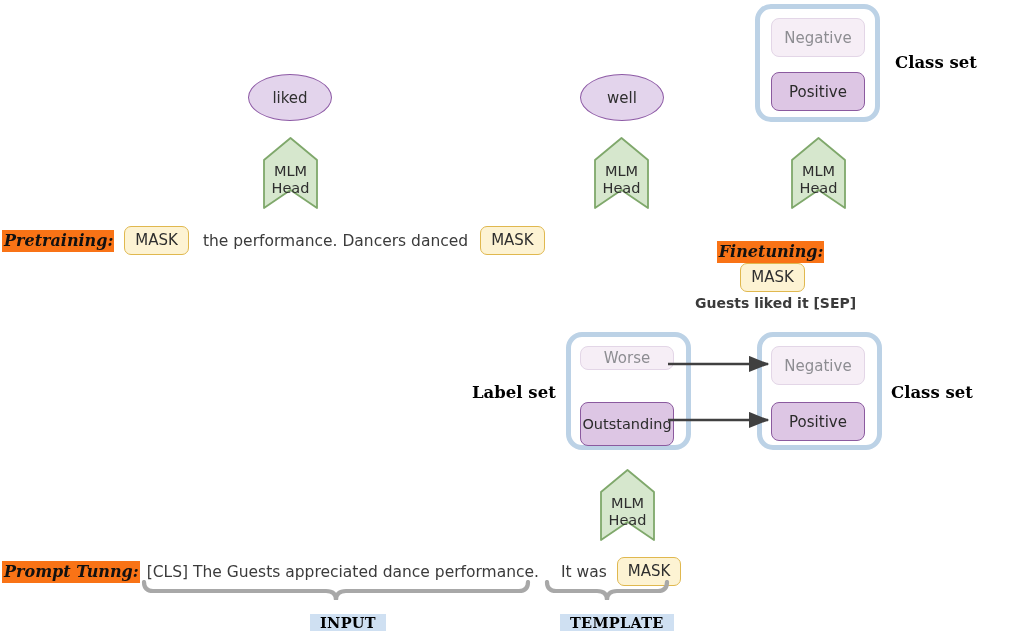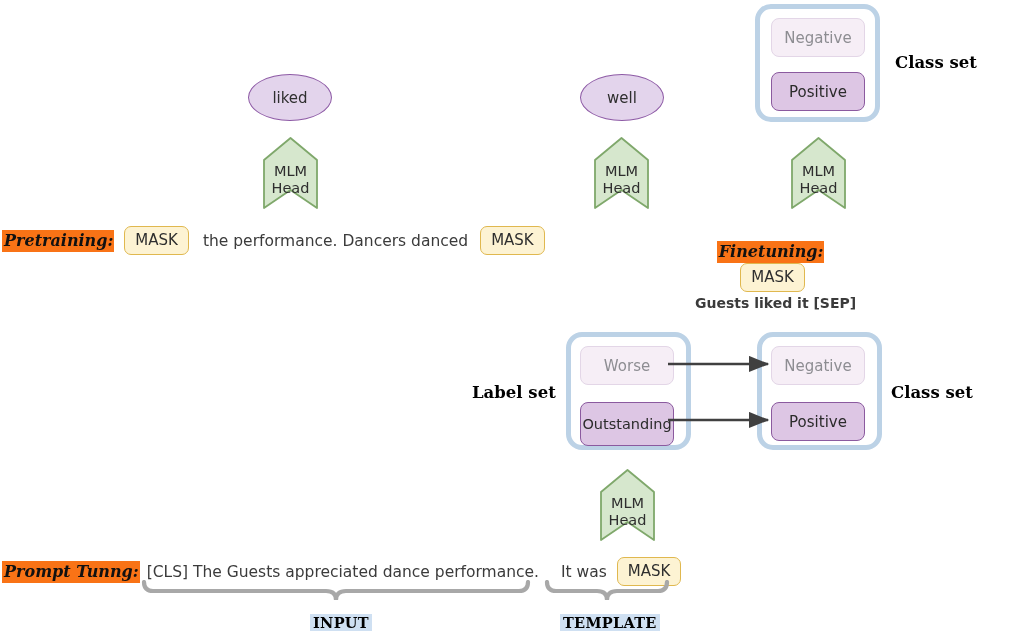--- a/index.html
+++ b/index.html
@@ -64,21 +64,21 @@
     position:absolute;
     font-family:"DejaVu Serif","Liberation Serif",serif;
     font-weight:bold;font-size:16.5px;color:#000;white-space:nowrap;
   }
 
   
   .tag{
     position:absolute;
     font-family:"DejaVu Serif","Liberation Serif",serif;
     font-weight:bold;font-size:14.5px;color:#000;white-space:nowrap;
-    background:#cfe0f2;padding:0 3px;letter-spacing:.3px;
+    background:#cfe0f2;padding:0 10px;letter-spacing:.3px;
   }
 
   .brace{position:absolute;}
   .arrow{position:absolute;}
 </style>
 </head>
 <body>
 
 <div class="ellipse" style="left:248px;top:74px;width:84px;height:47px;">
   <span>liked</span>
@@ -136,21 +136,21 @@
 </div>
 
 <div class="abs" style="left:685px;top:241px;display:flex;align-items:center;flex-direction:column;">
   <span class="rowlabel"><span>Finetuning</span><span class="colon">:</span></span>
   <span class="mask" style="margin-left:4px;">MASK</span>
   <span class="sent small" style="margin-left:10px;font-weight:bold;">Guests liked it [SEP]</span>
 </div>
 
 <div class="setbox" style="left:566px;top:332px;width:125px;height:118px;">
 </div>
-<div class="chip light" style="left:580px;top:346px;width:94px;height:39px;">
+<div class="chip light" style="left:580px;top:346px;width:94px;height:24px;">
   <span>Worse</span>
 </div>
 <div class="chip dark" style="left:580px;top:402px;width:94px;height:44px;font-size:14.5px;">
   <span>Outstanding</span>
 </div>
 <div class="caption" style="left:472px;top:383px;">Label set</div>
 
 <div class="setbox" style="left:757px;top:332px;width:125px;height:118px;">
 </div>
 <div class="chip light" style="left:771px;top:346px;width:94px;height:39px;">

